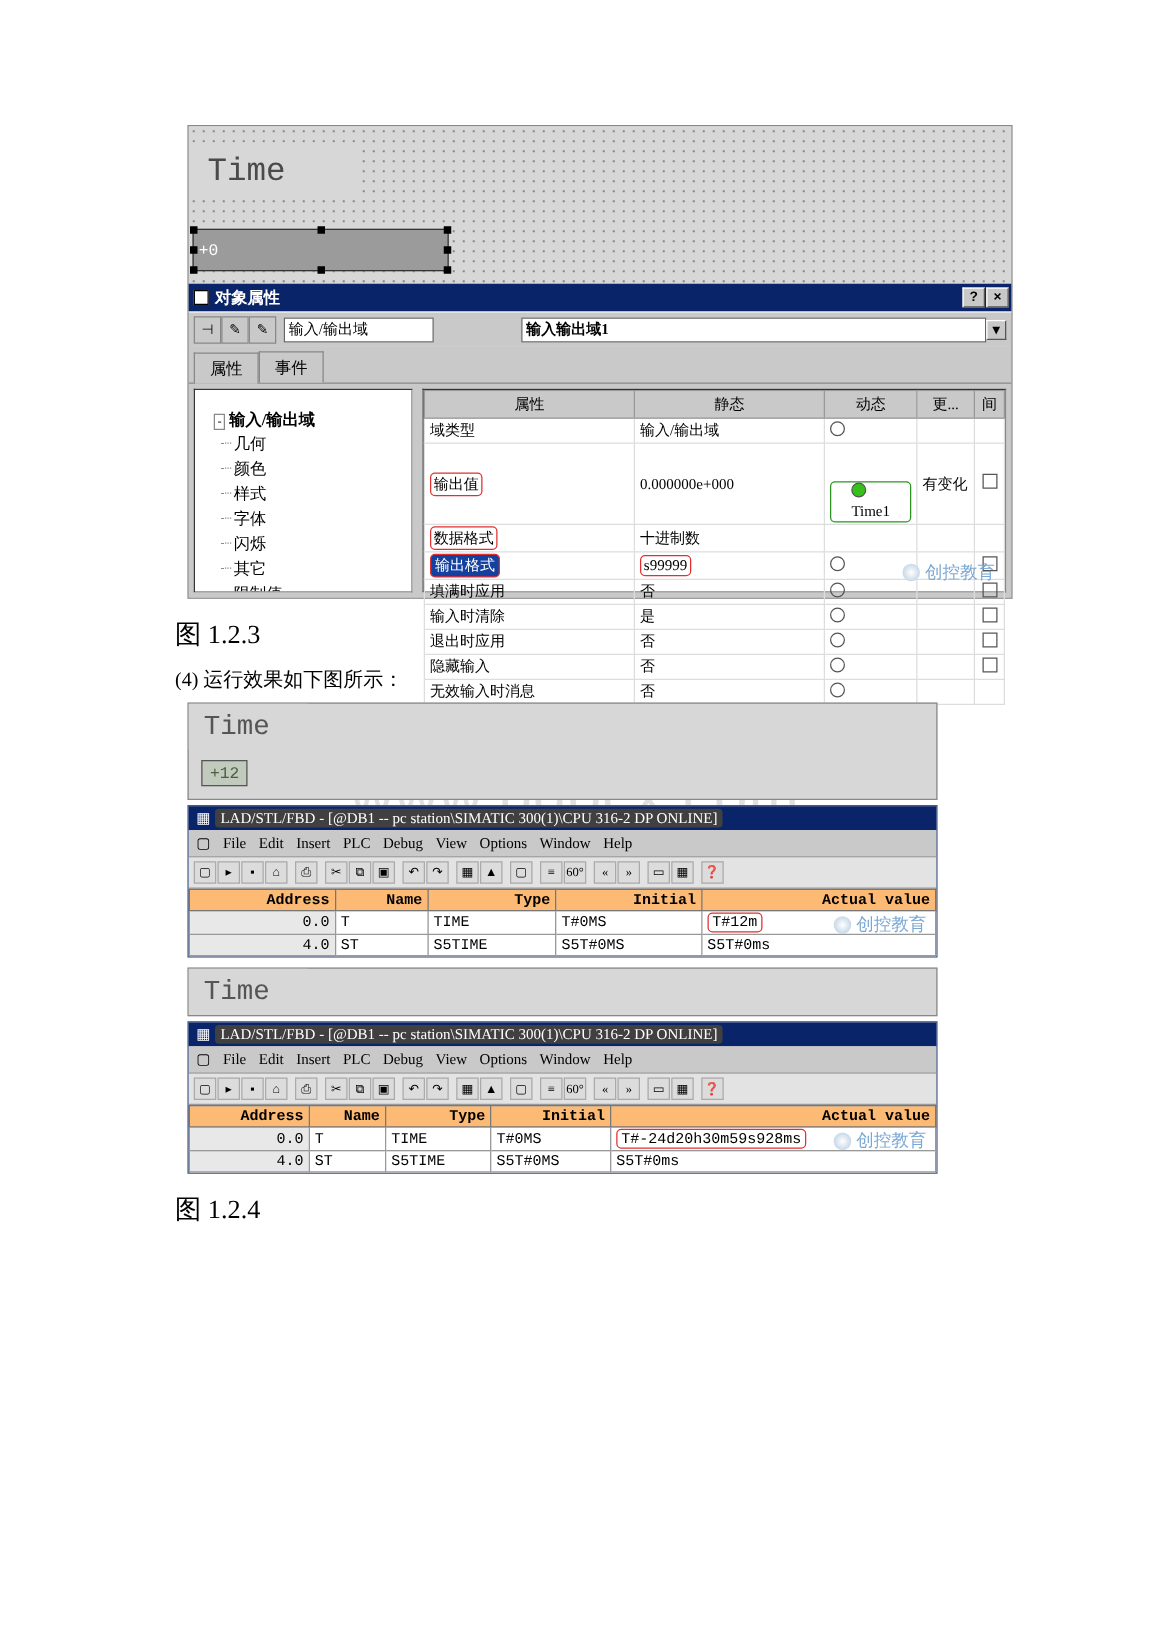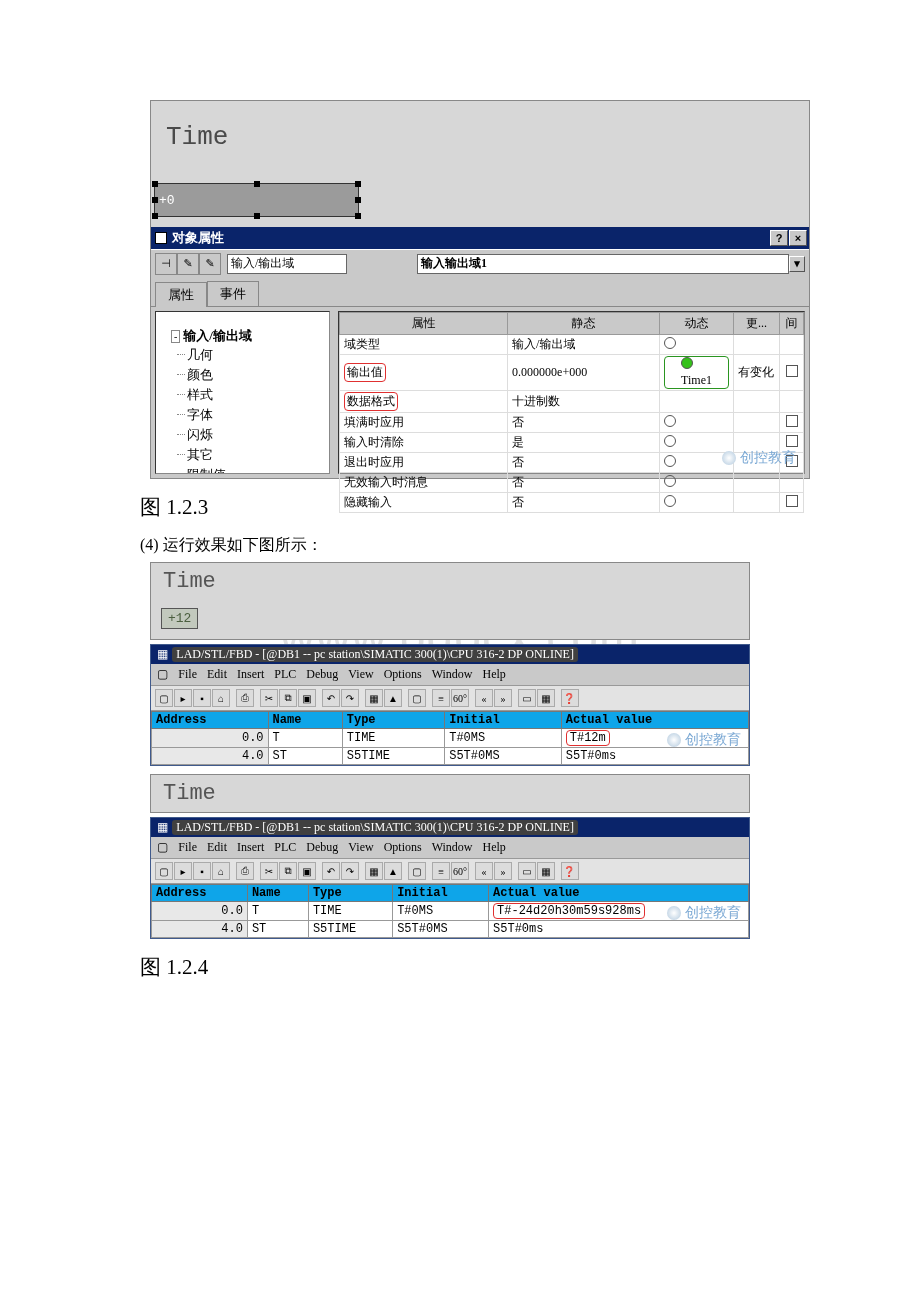--- a/index.html
+++ b/index.html
@@ -144,21 +144,21 @@
       font-size:12px;
     }
     .proplist table { width:100%; border-collapse:collapse; }
     .proplist th { background:#c9c9c9; font-weight:normal; border:1px solid #999; padding:2px 4px; font-size:12px;}
     .proplist td { border:1px solid #ddd; padding:1px 4px; height:16px;}
     .bulb { width:12px;height:12px;border-radius:50%;border:1px solid #555;display:inline-block;}
     .bulb.on { background:#34c21a;}
     .chk { width:12px;height:12px;border:1px solid #555;display:inline-block;}
     .redbox { border:1.5px solid #e03030; border-radius:4px; padding:0 2px; display:inline-block;}
     .redbox.sel { background:#1440a0;color:#fff; padding:0 3px;}
-    .greenbox { border:1.5px solid #2a9520; border-radius:4px; padding:0 16px; display:inline-block;}
+    .greenbox { border:1.5px solid #2a9520; border-radius:4px; padding:0 16px; display:inline-block;margin-top:29px;}
     .ck-logo { position:absolute; right:8px; bottom:6px; color:#7aa8d4; font-size:14px; display:flex; align-items:center; gap:4px;}
     .ck-logo .dot{width:14px;height:14px;border-radius:50%;background:radial-gradient(#fff,#b0c8dd);}
     
     .caption { margin: 14px 0 4px 110px; font-size:21px;}
     .bodytext { margin: 10px 0 4px 110px; font-size:16px; line-height:1.7;}
     .indent { text-indent: 2em; }
     
     .shotgroup {
       margin-left:120px; width:600px;
     }
@@ -190,21 +190,21 @@
       border-bottom:1px solid #999;
     }
     .lad-toolbar {
       background:#e3e3e3;border-bottom:1px solid #999;padding:3px 4px;
       display:flex;gap:1px;flex-wrap:nowrap;overflow:hidden;
     }
     .lad-toolbar .tb { width:18px;height:18px;border:1px solid #aaa;background:#dcdcdc;
       font-size:10px;display:flex;align-items:center;justify-content:center;}
     .lad-toolbar .sep{width:4px;}
     .ladtable { width:100%; border-collapse:collapse; font-family:"Courier New",monospace; font-size:12px;}
-    .ladtable th { background:#0ea5e9; border:1px solid #777; padding:1px 4px; font-weight:bold; text-align:left;}
+    .ladtable th { background:#fdba74; border:1px solid #777; padding:1px 4px; font-weight:bold; text-align:right;}
     .ladtable td { background:#fff; border:1px solid #999; padding:1px 4px; }
     .ladtable td.addr { text-align:right; background:#e8e8e8;}
     .rthigh { border:1.5px solid #e03030; border-radius:4px; padding:0 3px; display:inline-block;}
     .ladcontainer{position:relative;}
   </style>
 </head>
 <body>
 
 <div class="watermark">www.bdocx.com</div>
 
@@ -289,20 +289,27 @@
                 <td style="text-align: center;"><span class="chk"></span></td>
               </tr>
               <tr>
                 <td><span class="redbox">数据格式</span></td>
                 <td>十进制数</td>
                 <td style="text-align: left;"></td>
                 <td></td>
                 <td style="text-align: center;"></td>
               </tr>
               <tr>
+                <td><span class="redbox sel">输出格式</span></td>
+                <td><span class="redbox">s99999</span></td>
+                <td style="text-align: left;"><span class="bulb"></span></td>
+                <td></td>
+                <td style="text-align: center;"><span class="chk"></span></td>
+              </tr>
+              <tr>
                 <td>填满时应用</td>
                 <td>否</td>
                 <td style="text-align: left;"><span class="bulb"></span></td>
                 <td></td>
                 <td style="text-align: center;"><span class="chk"></span></td>
               </tr>
               <tr>
                 <td>输入时清除</td>
                 <td>是</td>
                 <td style="text-align: left;"><span class="bulb"></span></td>
@@ -310,32 +317,32 @@
                 <td style="text-align: center;"><span class="chk"></span></td>
               </tr>
               <tr>
                 <td>退出时应用</td>
                 <td>否</td>
                 <td style="text-align: left;"><span class="bulb"></span></td>
                 <td></td>
                 <td style="text-align: center;"><span class="chk"></span></td>
               </tr>
               <tr>
+                <td>隐藏输入</td>
+                <td>否</td>
+                <td style="text-align: left;"><span class="bulb"></span></td>
+                <td></td>
+                <td style="text-align: center;"><span class="chk"></span></td>
+              </tr>
+              <tr>
                 <td>无效输入时消息</td>
                 <td>否</td>
                 <td style="text-align: left;"><span class="bulb"></span></td>
                 <td></td>
                 <td style="text-align: center;"></td>
-              </tr>
-              <tr>
-                <td>隐藏输入</td>
-                <td>否</td>
-                <td style="text-align: left;"><span class="bulb"></span></td>
-                <td></td>
-                <td style="text-align: center;"><span class="chk"></span></td>
               </tr>
             </tbody>
         </table>
         <div class="ck-logo">
             <span class="dot"></span>
             <span>创控教育</span>
           </div>
       </div>
     </div>
   </div>

